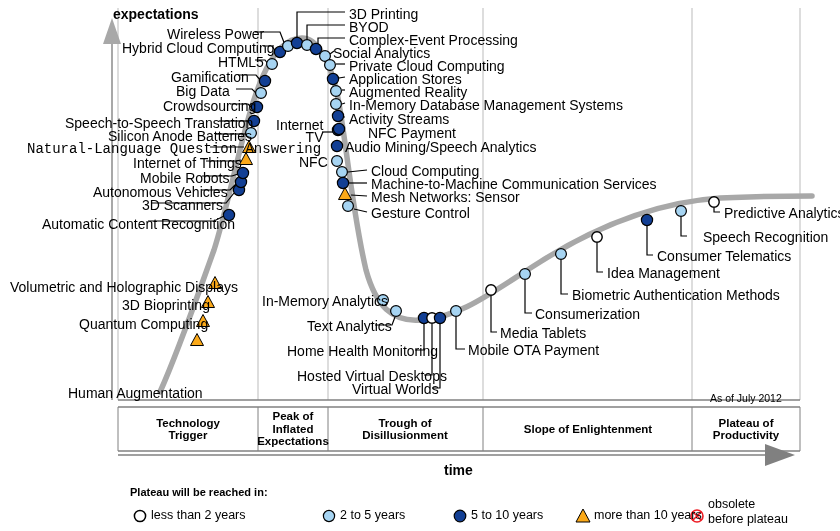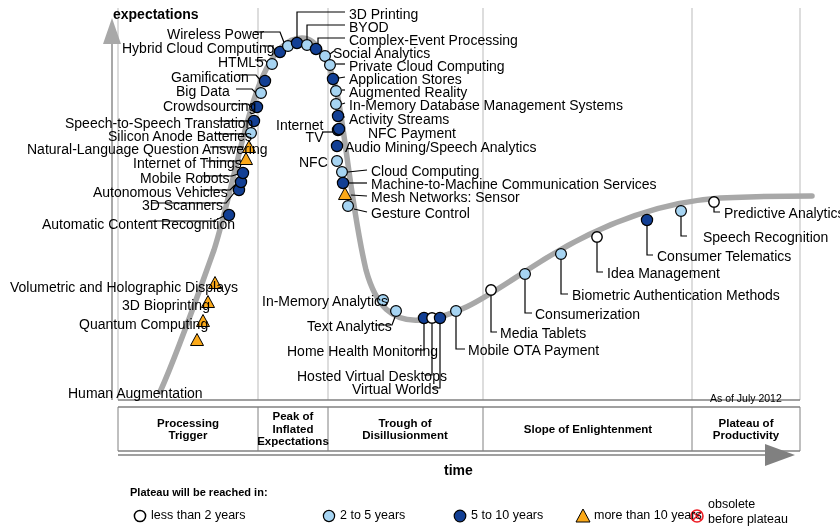--- a/index.html
+++ b/index.html
@@ -155,21 +155,21 @@
   <div class="axisname" style="left:113px;top:6px;">expectations</div>
   <div class="axisname" style="left:444px;top:462px;">time</div>
   <div class="asof" style="left:710px;top:392px;">As of July 2012</div>
 
   <div id="point-labels">
       <div class="lbl r" style="left: 42px; top: 218px;">Automatic Content Recognition</div>
       <div class="lbl r" style="left: 142px; top: 199px;">3D Scanners</div>
       <div class="lbl r" style="left: 93px; top: 186px;">Autonomous Vehicles</div>
       <div class="lbl r" style="left: 140px; top: 172px;">Mobile Robots</div>
       <div class="lbl r" style="left: 133px; top: 157px;">Internet of Things</div>
-      <div class="lbl r" style="left: 27px; top: 143px;">Natural-Language Question Answering</div>
+      <div class="lbl r" style="left: 27px; top: 143px; font-family: Liberation Mono, monospace;">Natural-Language Question Answering</div>
       <div class="lbl r" style="left: 108px; top: 130px;">Silicon Anode Batteries</div>
       <div class="lbl r" style="left: 65px; top: 117px;">Speech-to-Speech Translation</div>
       <div class="lbl r" style="left: 163px; top: 100px;">Crowdsourcing</div>
       <div class="lbl r" style="left: 176px; top: 85px;">Big Data</div>
       <div class="lbl r" style="left: 171px; top: 71px;">Gamification</div>
       <div class="lbl r" style="left: 218px; top: 56px;">HTML5</div>
       <div class="lbl r" style="left: 122px; top: 42px;">Hybrid Cloud Computing</div>
       <div class="lbl r" style="left: 167px; top: 28px;">Wireless Power</div>
       <div class="lbl" style="left: 349px; top: 8px;">3D Printing</div>
       <div class="lbl" style="left: 349px; top: 21px;">BYOD</div>
@@ -204,21 +204,21 @@
       <div class="lbl" style="left: 657px; top: 250px;">Consumer Telematics</div>
       <div class="lbl" style="left: 691px; top: 231px; margin-left: 12px;">Speech Recognition</div>
       <div class="lbl" style="left: 724px; top: 207px;">Predictive Analytics</div>
       <div class="lbl r" style="left: 10px; top: 281px;">Volumetric and Holographic Displays</div>
       <div class="lbl r" style="left: 122px; top: 299px;">3D Bioprinting</div>
       <div class="lbl r" style="left: 79px; top: 318px;">Quantum Computing</div>
       <div class="lbl r" style="left: 68px; top: 350px; margin-top: 37px;">Human Augmentation</div>
     </div>
   <div id="phase-labels">
       <div class="phase" style="left: 103px; width: 170px; top: 416.5px;">
-        <div>Processing</div>
+        <div>Technology</div>
         <div>Trigger</div>
       </div>
       <div class="phase" style="left: 208px; width: 170px; top: 410.25px;">
         <div>Peak of</div>
         <div>Inflated</div>
         <div>Expectations</div>
       </div>
       <div class="phase" style="left: 320px; width: 170px; top: 416.5px;">
         <div>Trough of</div>
         <div>Disillusionment</div>

